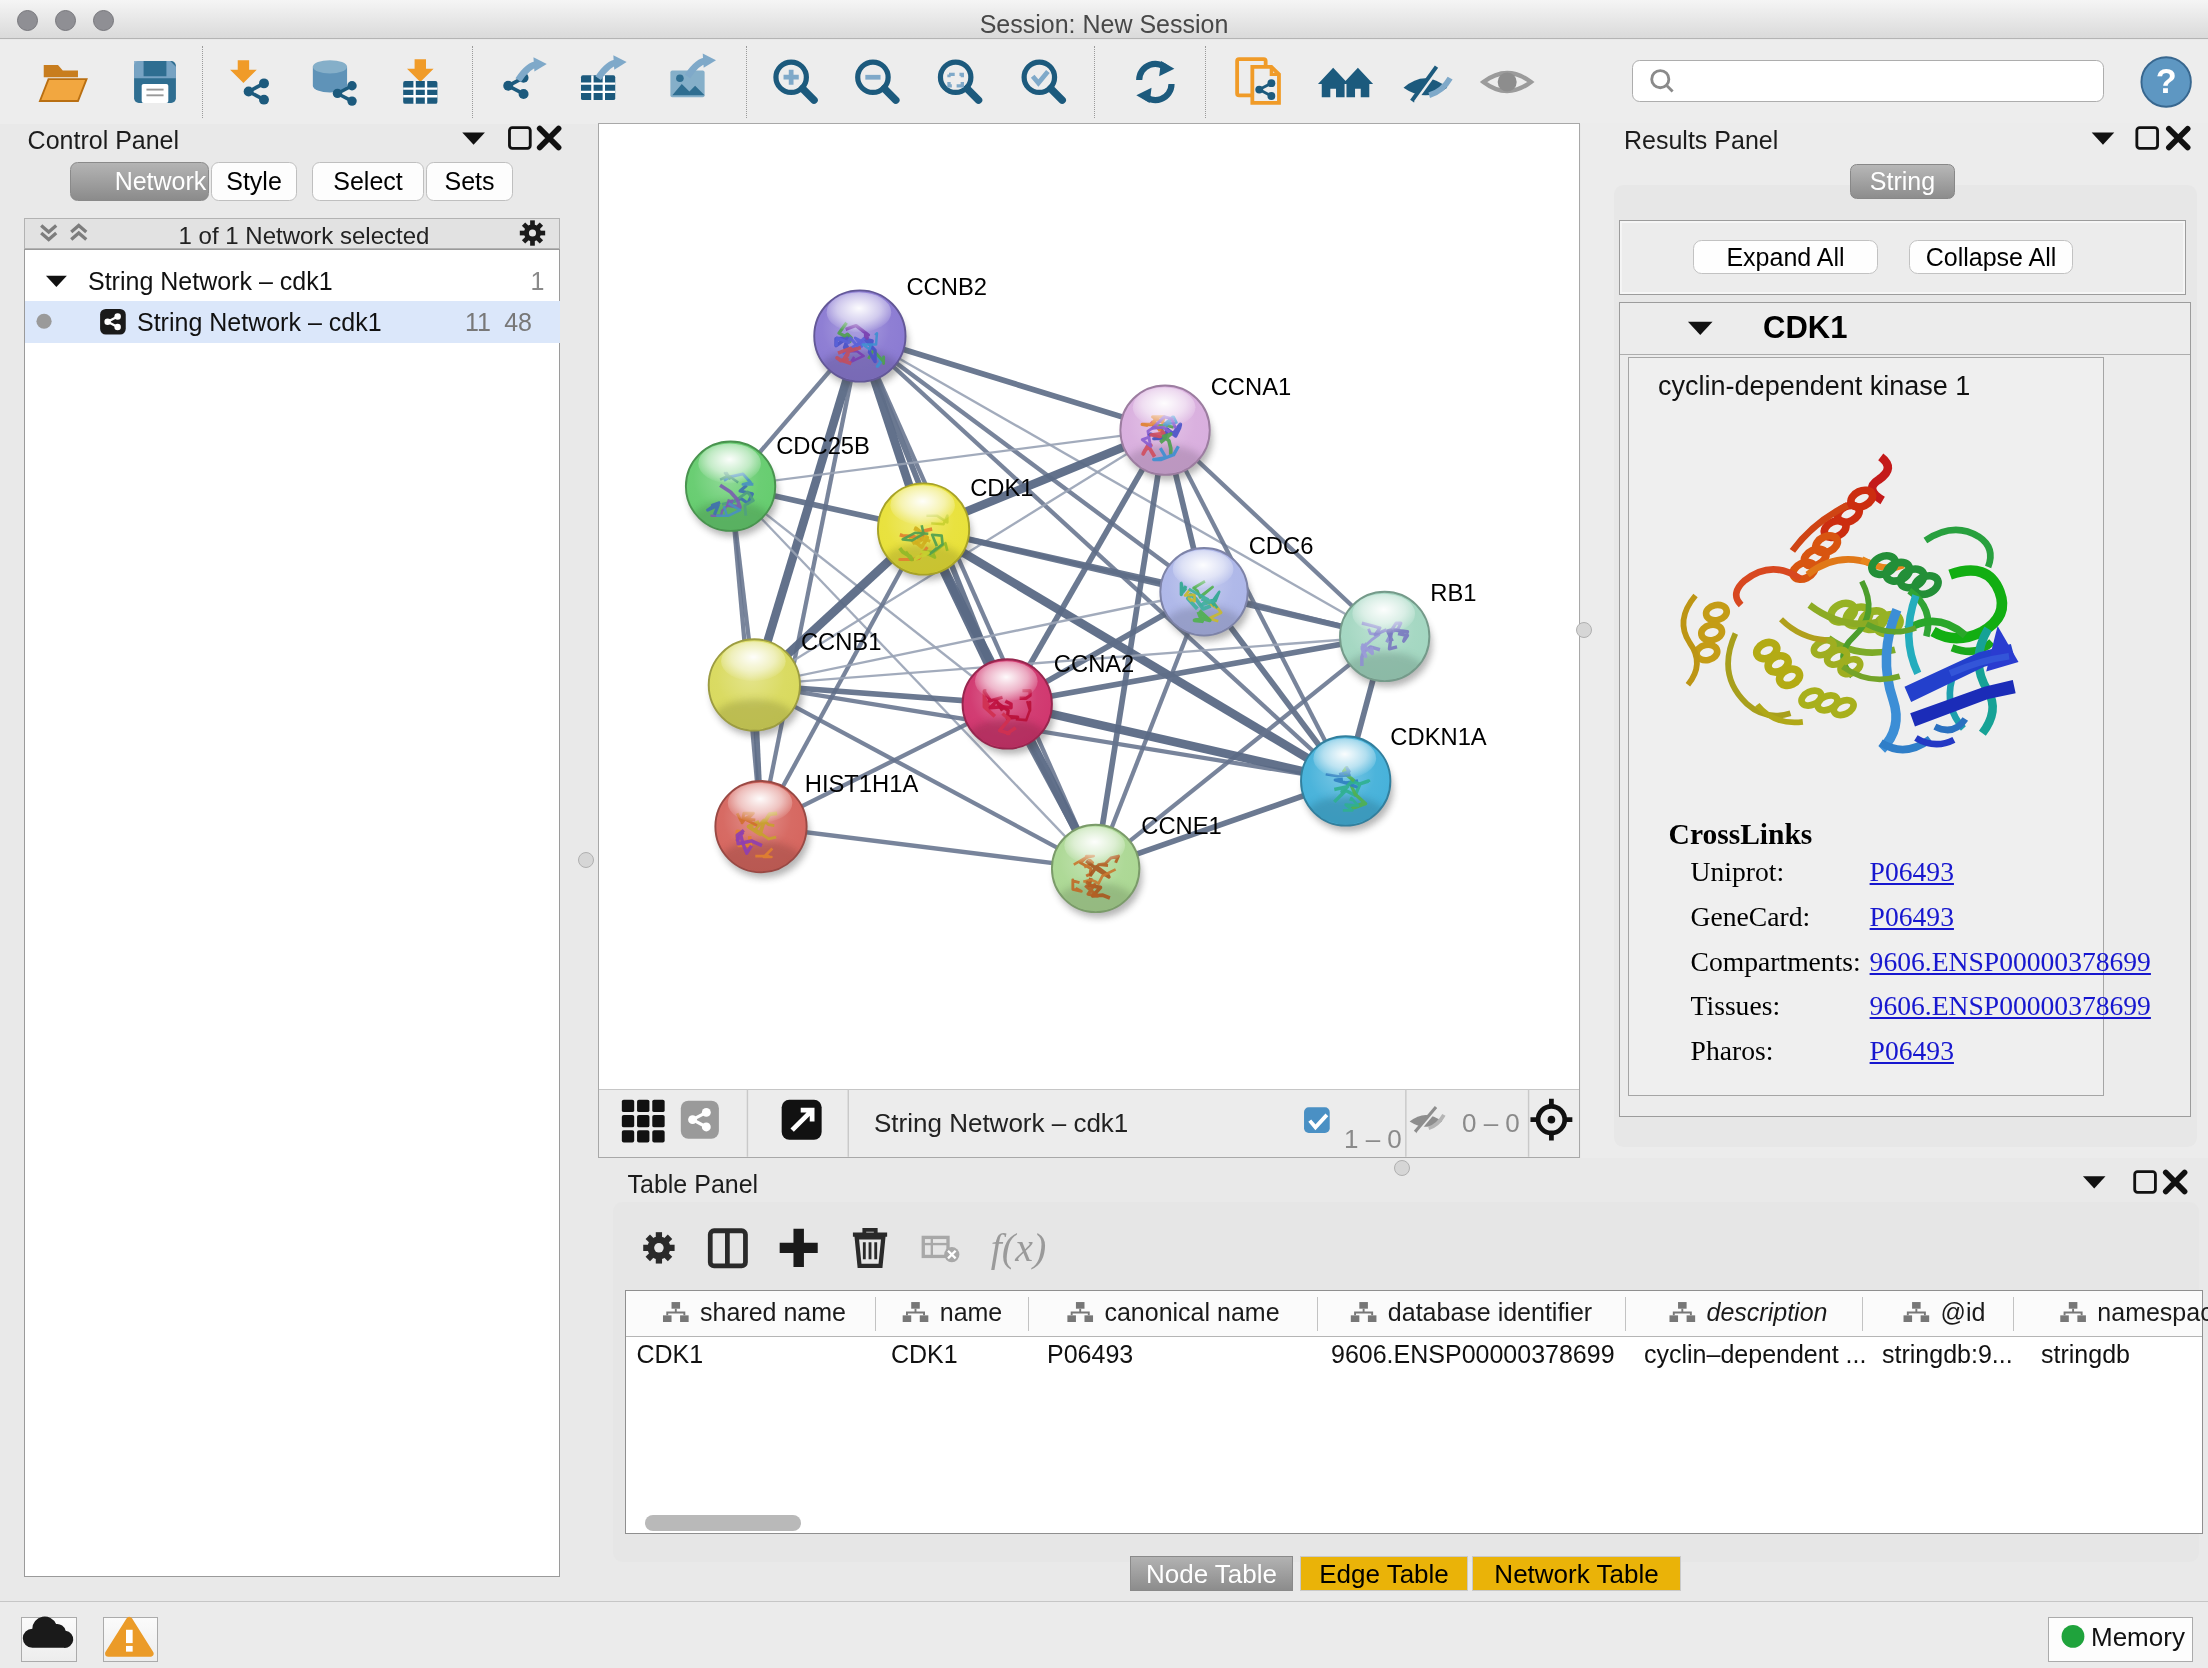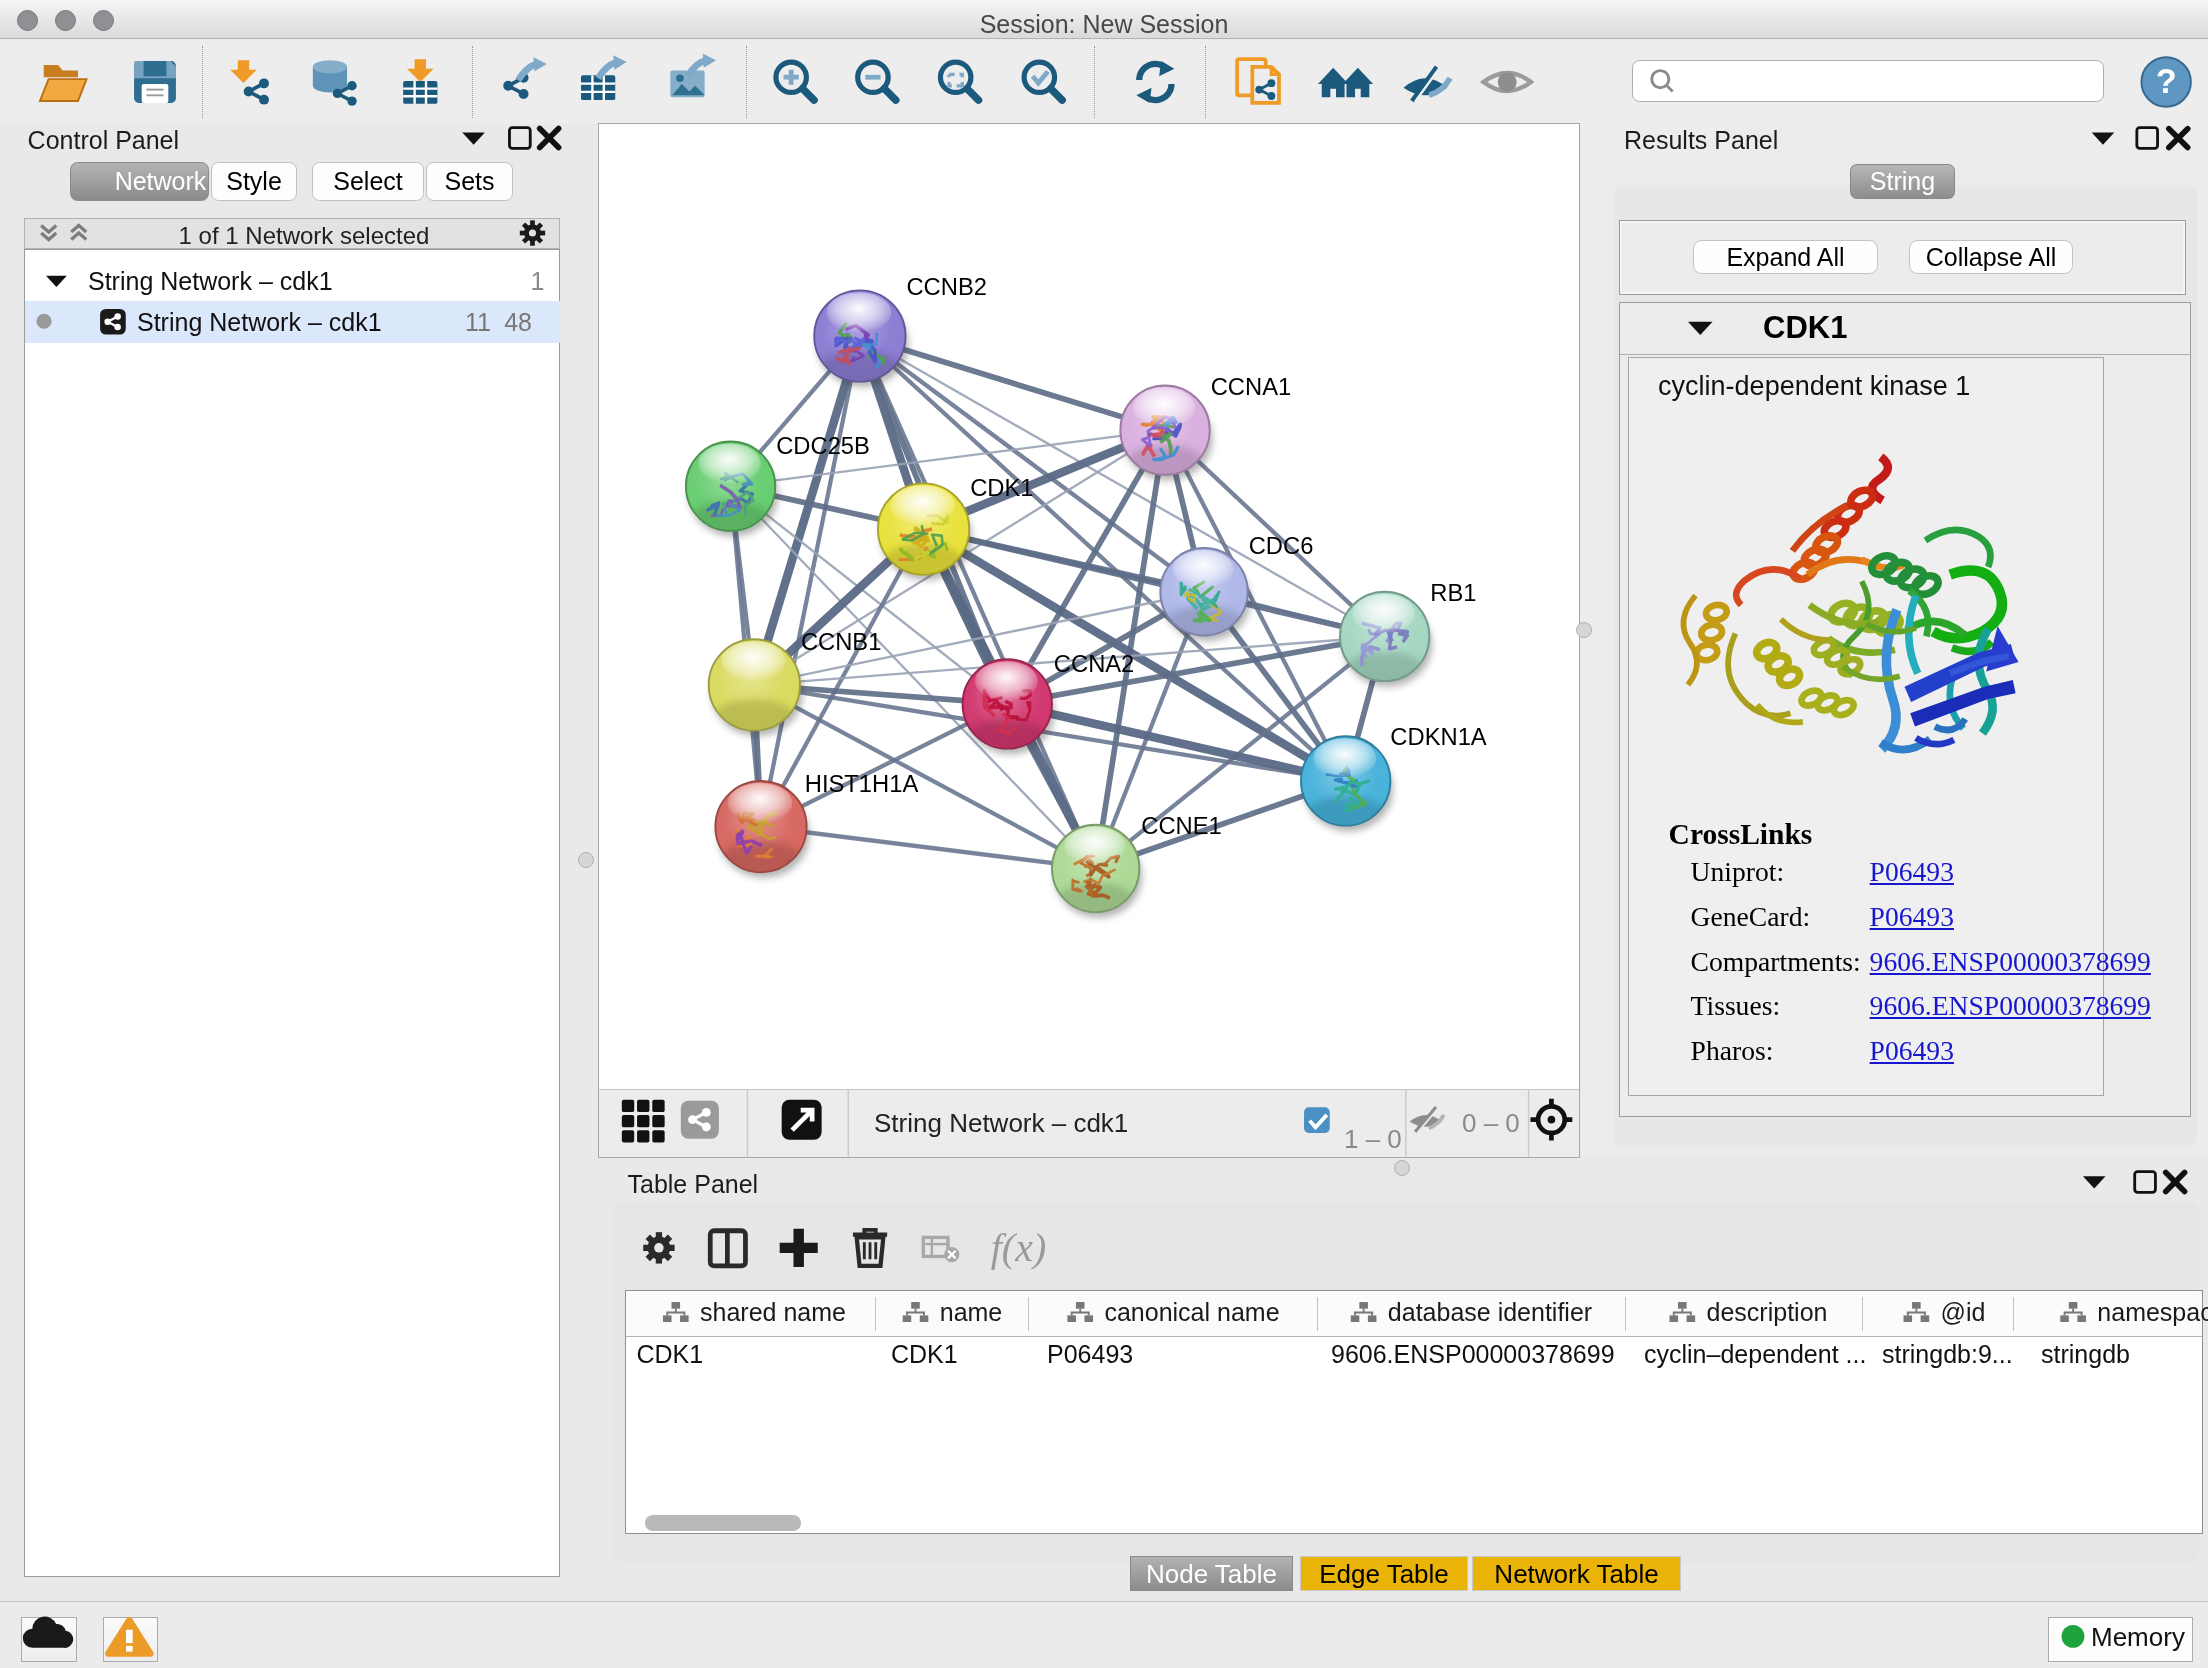--- a/index.html
+++ b/index.html
@@ -730,21 +730,21 @@
       </div>
       <div class="abs" style="left:845px; top:6.7px; transform:translateX(-50%); display:flex; align-items:center; gap:9.5px; font-size:25px; color:#1a1a1a; white-space:nowrap;">
         <svg width="28.5" height="25" viewBox="0 0 30 26">
           <rect x="10" y="2" width="9" height="7" fill="#777"></rect>
           <rect x="1" y="16" width="9" height="7" fill="#777"></rect>
           <rect x="19" y="16" width="9" height="7" fill="#777"></rect>
           <path d="M14.5,9 v4 M5.5,16 v-3 h18 v3" stroke="#777" stroke-width="2" fill="none"></path>
         </svg>
         <span>database identifier</span>
       </div>
-      <div class="abs" style="left:1122px; top:6.7px; transform:translateX(-50%); display:flex; align-items:center; gap:9.5px; font-size:25px; color:#1a1a1a; white-space:nowrap;">
+      <div class="abs" style="left:1122px; top:6.7px; transform:translateX(-50%); display:flex; align-items:center; gap:9.5px; font-size:25px; color:#1a1a1a; white-space:nowrap;font-style:italic;">
         <svg width="28.5" height="25" viewBox="0 0 30 26">
           <rect x="10" y="2" width="9" height="7" fill="#777"></rect>
           <rect x="1" y="16" width="9" height="7" fill="#777"></rect>
           <rect x="19" y="16" width="9" height="7" fill="#777"></rect>
           <path d="M14.5,9 v4 M5.5,16 v-3 h18 v3" stroke="#777" stroke-width="2" fill="none"></path>
         </svg>
         <span>description</span>
       </div>
       <div class="abs" style="left:1318px; top:6.7px; transform:translateX(-50%); display:flex; align-items:center; gap:9.5px; font-size:25px; color:#1a1a1a; white-space:nowrap;">
         <svg width="28.5" height="25" viewBox="0 0 30 26">

